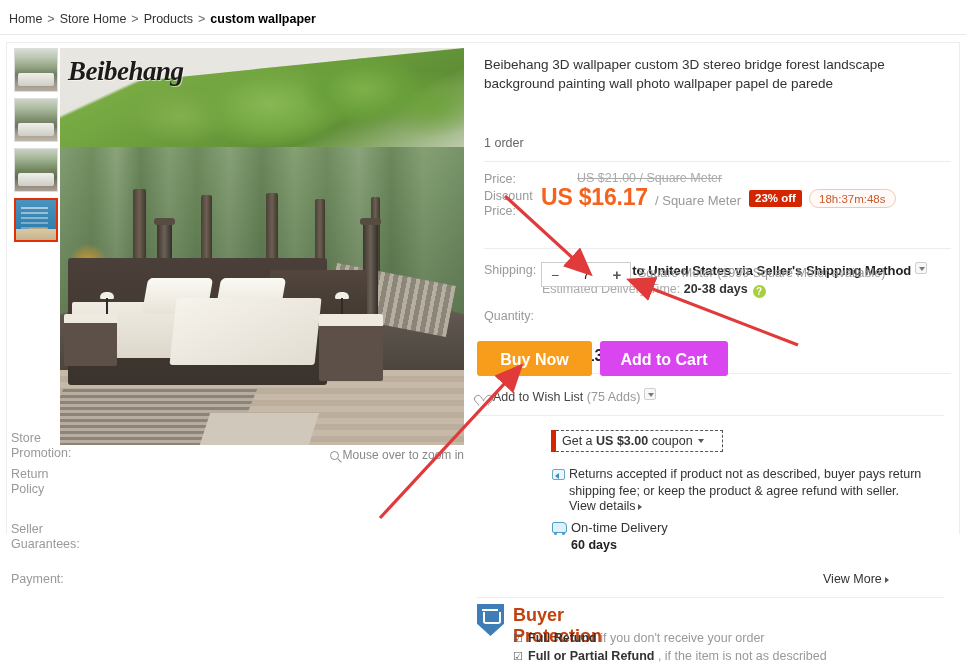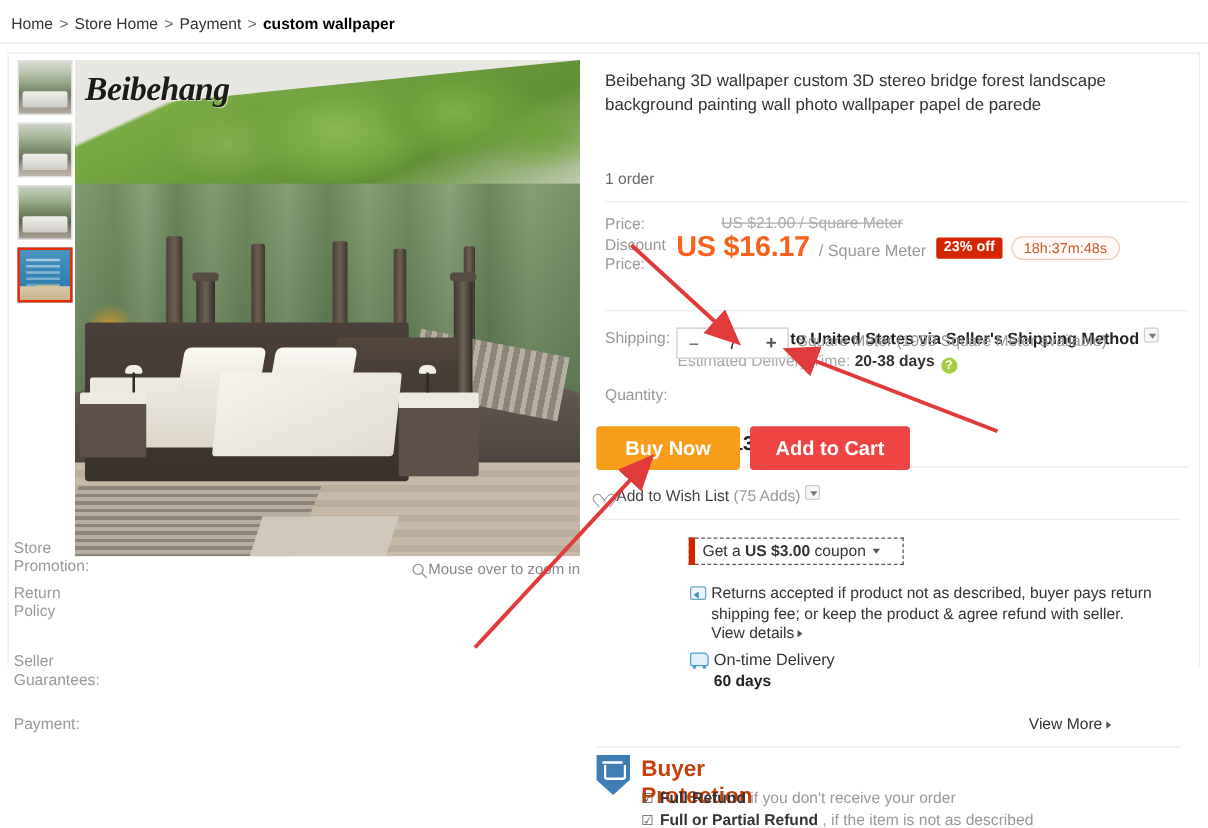--- a/index.html
+++ b/index.html
@@ -259,21 +259,21 @@
 
   .hr3 { position:absolute; left:11px; top:330px; width:467px; height:1px; background:#ececec; }
 
   .btnrow { position:absolute; left:477px; top:341px; }
   .btn {
     display:inline-block; height:35px; line-height:35px; color:#fff; font-size:16px; font-weight:bold;
     text-align:center; border-radius:3px; cursor:pointer; border:none;
     font-family:"Liberation Sans", sans-serif;
   }
   .btn-buy  { width:115px; background:#f79c1b; margin-right:8px; }
-  .btn-cart { width:128px; background:#ef4444; }
+  .btn-cart { width:128px; background:#d946ef; }
 
   .wish { position:absolute; left:477px; top:388px; font-size:12.5px; color:#444; white-space:nowrap; cursor:pointer; }
   .heart {
     display:inline-block; width:12px; height:11px; position:relative; margin-right:4px; vertical-align:-1px;
   }
   .heart:before, .heart:after {
     content:""; position:absolute; top:0; width:6px; height:9px; border:1px solid #9a9a9a;
     border-bottom:none; border-radius:6px 6px 0 0;
   }
   .heart:before { left:0; transform: rotate(-40deg); transform-origin: 100% 100%; }
@@ -384,21 +384,21 @@
 
   
   .anno { position:absolute; left:0; top:0; width:966px; height:662px; pointer-events:none; }
 </style>
 </head>
 <body>
 
 <div class="page">
 
   <div class="breadcrumb">
-    <a href="#">Home</a><span class="sep">&gt;</span><a href="#">Store Home</a><span class="sep">&gt;</span><a href="#">Payment</a><span class="sep">&gt;</span><span class="cur">custom wallpaper</span>
+    <a href="#">Home</a><span class="sep">&gt;</span><a href="#">Store Home</a><span class="sep">&gt;</span><a href="#">Products</a><span class="sep">&gt;</span><span class="cur">custom wallpaper</span>
   </div>
   <div class="bc-rule"></div>
 
   <div class="card">
 
     <div class="gallery">
       <div class="thumb th1"></div>
       <div class="thumb th2"></div>
       <div class="thumb th3"></div>
       <div class="thumb th4 sel">

